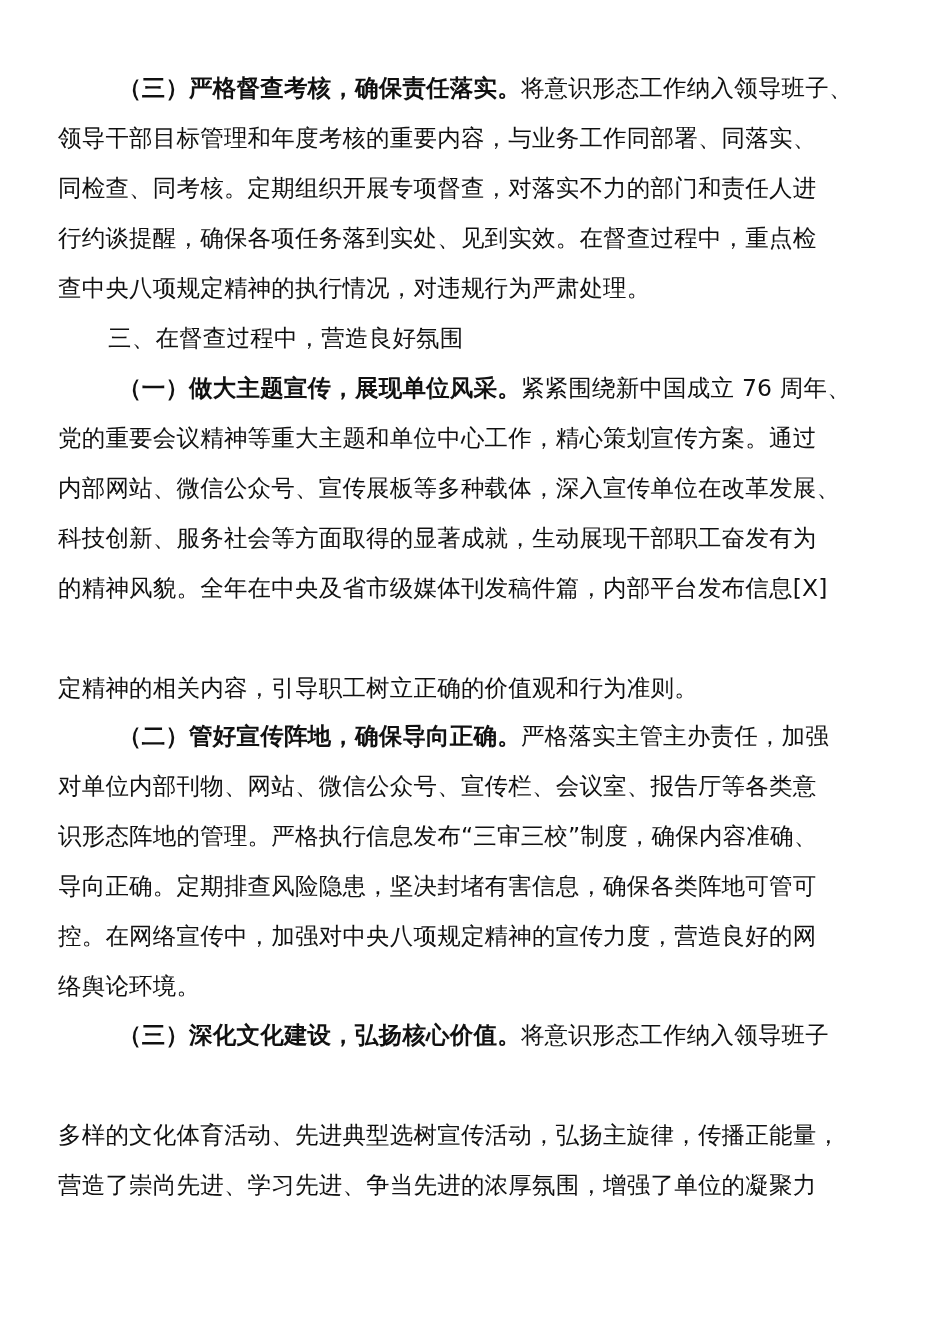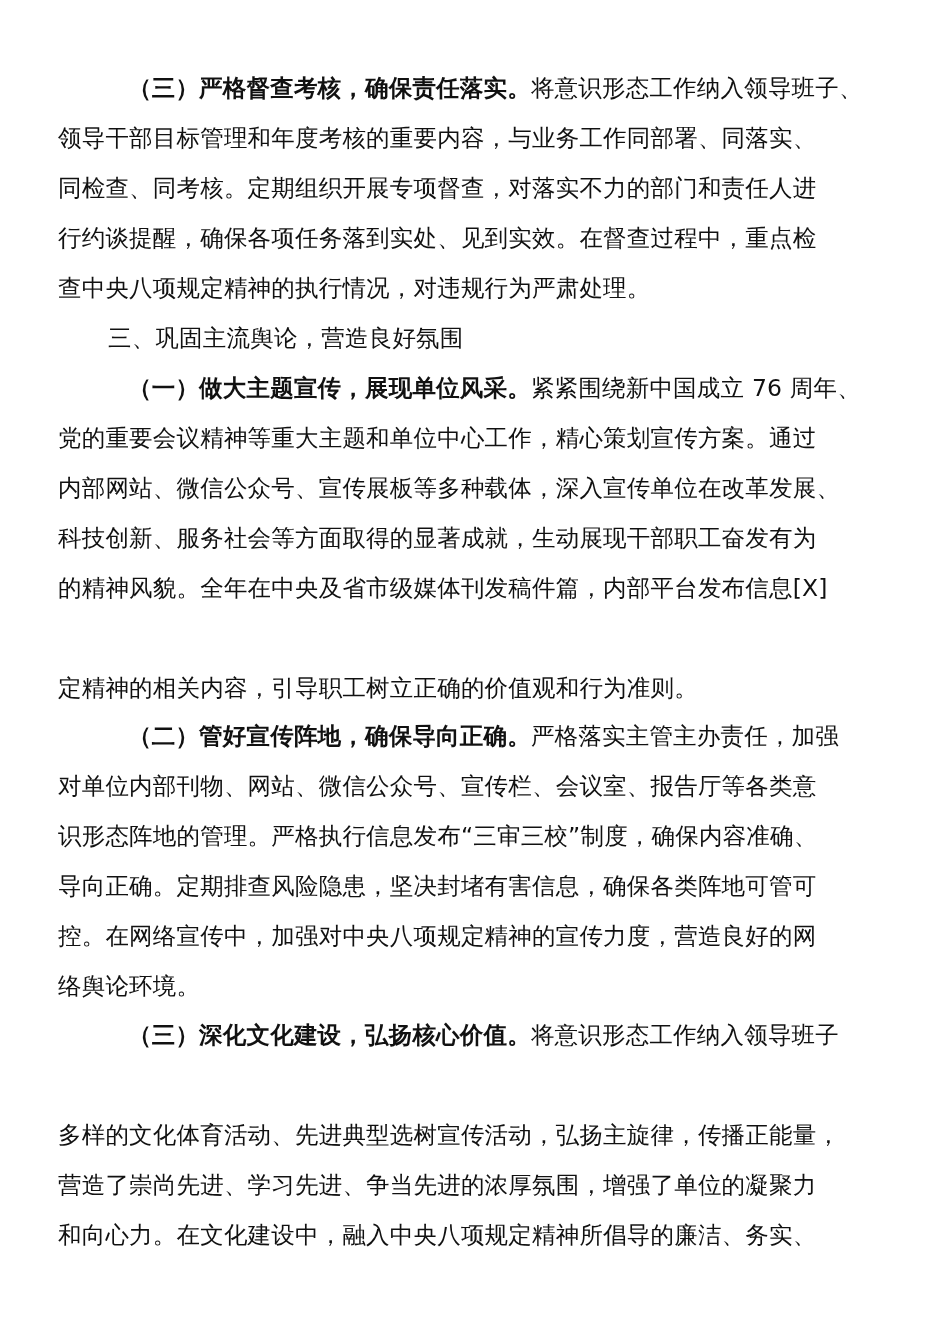--- a/index.html
+++ b/index.html
@@ -25,49 +25,48 @@
     }
     .line {
       position: absolute;
       left: 58px;
       height: 50px;
       line-height: 50px;
       font-size: 23.5px;
       white-space: nowrap;
       letter-spacing: 0.2px;
     }
-    .line.indent { left: 118px; margin-left: 10px; }
+    .line.indent { left: 118px; }
     .line.heading-indent { left: 108px; }
     .b { font-weight: bold; }
   </style>
 </head>
 <body>
 
 <div class="page">
 
   <div class="line indent" style="top:63px"><span class="b">（三）严格督查考核，确保责任落实。</span><span>将意识形态工作纳入领导班子、</span></div>
   <div class="line" style="top:113px"><span>领导干部目标管理和年度考核的重要内容，与业务工作同部署、同落实、</span></div>
   <div class="line" style="top:163px"><span>同检查、同考核。定期组织开展专项督查，对落实不力的部门和责任人进</span></div>
   <div class="line" style="top:213px"><span>行约谈提醒，确保各项任务落到实处、见到实效。在督查过程中，重点检</span></div>
   <div class="line" style="top:263px"><span>查中央八项规定精神的执行情况，对违规行为严肃处理。</span></div>
 
-  <div class="line heading-indent" style="top:313px"><span>三、巩固主流舆论，营造良好氛围</span></div>
+  <div class="line heading-indent" style="top:313px"><span>三、在督查过程中，营造良好氛围</span></div>
 
   <div class="line indent" style="top:363px"><span class="b">（一）做大主题宣传，展现单位风采。</span><span>紧紧围绕新中国成立 76 周年、</span></div>
   <div class="line" style="top:413px"><span>党的重要会议精神等重大主题和单位中心工作，精心策划宣传方案。通过</span></div>
   <div class="line" style="top:463px"><span>内部网站、微信公众号、宣传展板等多种载体，深入宣传单位在改革发展、</span></div>
   <div class="line" style="top:513px"><span>科技创新、服务社会等方面取得的显著成就，生动展现干部职工奋发有为</span></div>
   <div class="line" style="top:563px"><span>的精神风貌。全年在中央及省市级媒体刊发稿件篇，内部平台发布信息[X]</span></div>
   <div class="line indent" style="top:711px"><span class="b">（二）管好宣传阵地，确保导向正确。</span><span>严格落实主管主办责任，加强</span></div>
 
   <div class="line" style="top:663px"><span>定精神的相关内容，引导职工树立正确的价值观和行为准则。</span></div>
   <div class="line" style="top:761px"><span>对单位内部刊物、网站、微信公众号、宣传栏、会议室、报告厅等各类意</span></div>
   <div class="line" style="top:811px"><span>识形态阵地的管理。严格执行信息发布“三审三校”制度，确保内容准确、</span></div>
   <div class="line" style="top:861px"><span>导向正确。定期排查风险隐患，坚决封堵有害信息，确保各类阵地可管可</span></div>
   <div class="line" style="top:911px"><span>控。在网络宣传中，加强对中央八项规定精神的宣传力度，营造良好的网</span></div>
   <div class="line" style="top:961px"><span>络舆论环境。</span></div>
 
   <div class="line indent" style="top:1010px"><span class="b">（三）深化文化建设，弘扬核心价值。</span><span>将意识形态工作纳入领导班子</span></div>
   <div class="line" style="top:1110px"><span>多样的文化体育活动、先进典型选树宣传活动，弘扬主旋律，传播正能量，</span></div>
   <div class="line" style="top:1160px"><span>营造了崇尚先进、学习先进、争当先进的浓厚氛围，增强了单位的凝聚力</span></div>
-  <div class="line" style="top:1210px"><span>和向心力。在文化建设中，融入中央八项规定精神所倡导的廉洁、务实、</span></div>
 
 </div>
 
 </body></html>

